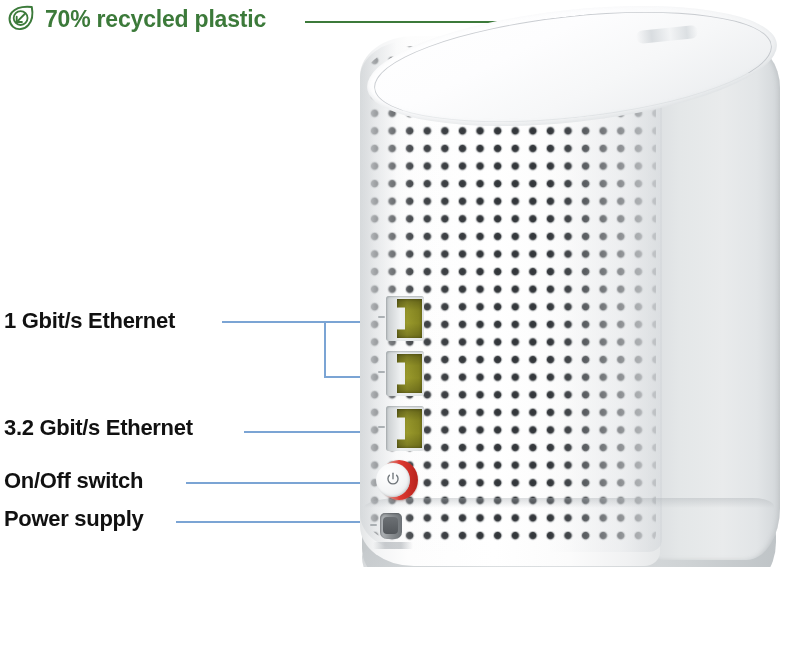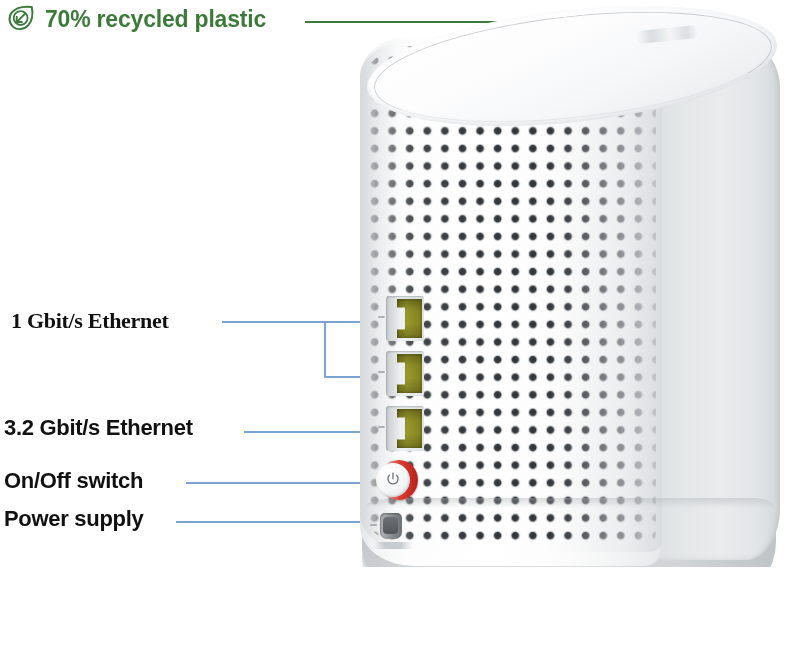--- a/index.html
+++ b/index.html
@@ -60,21 +60,21 @@
   
   .callout-label {
     position: absolute;
     font-size: 22px;
     font-weight: bold;
     color: #111111;
     white-space: nowrap;
     letter-spacing: -0.3px;
     font-family: "Liberation Sans", sans-serif;
   }
-  .lbl-eth1   { left: 11px;  top: 308px; font-family: Liberation Serif, serif; }
+  .lbl-eth1   { left: 4px;  top: 308px; }
   .lbl-eth25  { left: 4px;  top: 415px; }
   .lbl-onoff  { left: 4px;  top: 468px; }
   .lbl-power  { left: 4px;  top: 506px; }
 
   
   .blue-h {
     position: absolute;
     height: 2px;
     background: #7ba4d4;
   }

